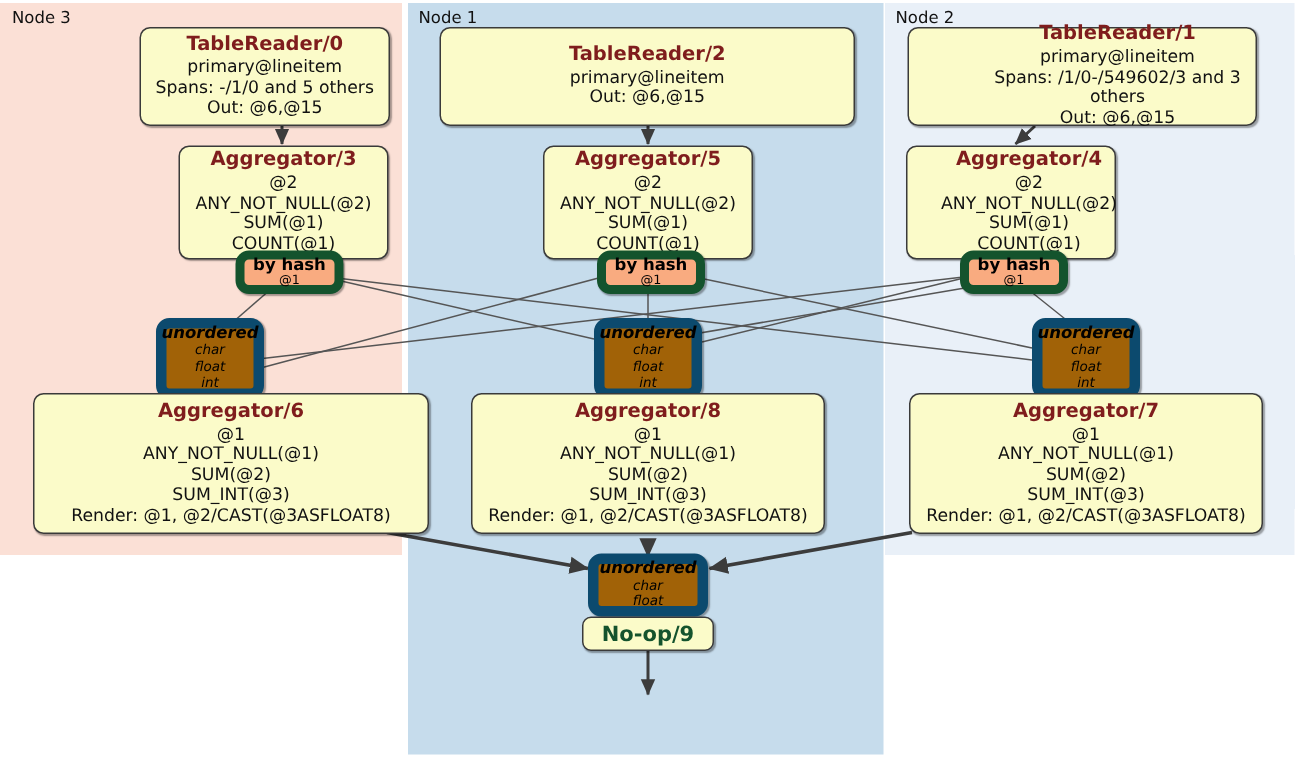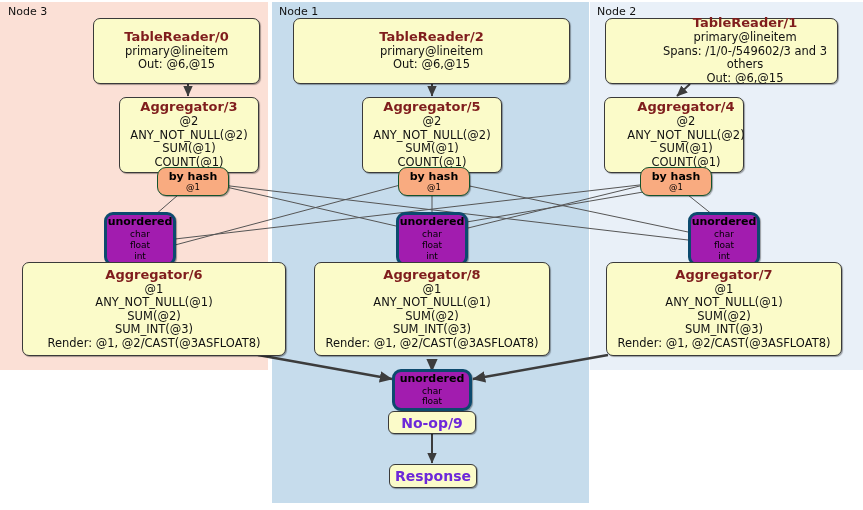--- a/index.html
+++ b/index.html
@@ -12,32 +12,32 @@
 
   svg.edges{position:absolute;left:0;top:0;width:863px;height:510px;overflow:visible;}
 
   .node{position:absolute;box-sizing:border-box;text-align:center;
         border:1px solid #3a3a3a;border-radius:7px;
         box-shadow:1px 1px 1px rgba(0,0,0,0.35);}
   .proc{background:#fbfbc9;}
   .title{font-weight:bold;font-size:13px;color:#7f1d1d;line-height:1.15;}
   .line{font-size:11.5px;color:#111;line-height:1.18;}
 
-  .router{border-radius:9px;border:1px solid #14532d;}
+  .router{border-radius:9px;border:6px solid #14532d;}
   .byhash{background:#f9ab80;}
   .byhash .rtitle{font-weight:bold;font-size:11px;color:#000;line-height:1.1;}
   .byhash .rsub{font-size:8.5px;color:#000;line-height:1.1;}
 
-  .unord{background:#a21caf;border:3px solid #0c4a6e;border-radius:9px;}
+  .unord{background:#a16207;border:7px solid #0c4a6e;border-radius:9px;font-style:italic;}
   .unord .utitle{font-weight:bold;font-size:11px;color:#000;line-height:1.15;}
   .unord .uline{font-size:9px;color:#000;line-height:1.2;}
 
   .pill{background:#fbfbc9;border:1px solid #3a3a3a;border-radius:6px;
         display:flex;align-items:center;justify-content:center;}
-  .pill .ptitle{font-weight:bold;font-size:14px;color:#6d28d9;}
+  .pill .ptitle{font-weight:bold;font-size:14px;color:#14532d;}
 
   .boxinner{display:flex;flex-direction:column;align-items:center;justify-content:center;
             height:100%;padding:3px 6px;box-sizing:border-box;}
 </style>
 </head>
 <body>
 
 <div id="stage">
 
   <div class="panel" style="left:0px;top:2px;width:268px;height:368px;background:#fbe0d6;">
@@ -82,20 +82,21 @@
     <path d="M 432 361 L 432 371" stroke="#3c3c3c" stroke-width="2.4" fill="none" marker-end="url(#arrow)"></path>
     <path d="M 608 355 L 473 379" stroke="#3c3c3c" stroke-width="2.4" fill="none" marker-end="url(#arrow)"></path>
 
     <path d="M 432 434 L 432 463" stroke="#3c3c3c" stroke-width="2" fill="none" marker-end="url(#arrow)"></path>
   </svg>
 
   <div class="node proc" style="left:93px;top:18px;width:167px;height:66px;">
     <div class="boxinner">
       <div class="title">TableReader/0</div>
       <div class="line">primary@lineitem</div>
+      <div class="line">Spans: -/1/0 and 5 others</div>
       <div class="line">Out: @6,@15</div>
     </div>
   </div>
 
   <div class="node proc" style="left:293px;top:18px;width:277px;height:66px;">
     <div class="boxinner">
       <div class="title">TableReader/2</div>
       <div class="line">primary@lineitem</div>
       <div class="line">Out: @6,@15</div>
     </div>
@@ -226,17 +227,14 @@
       <div class="utitle">unordered</div>
       <div class="uline">char</div>
       <div class="uline">float</div>
     </div>
   </div>
 
   <div class="node pill" style="left:388px;top:411px;width:88px;height:23px;">
     <div class="ptitle">No-op/9</div>
   </div>
 
-  <div class="node pill" style="left:389px;top:464px;width:88px;height:24px;">
-    <div class="ptitle">Response</div>
-  </div>
 
 </div>
 
 </body></html>

